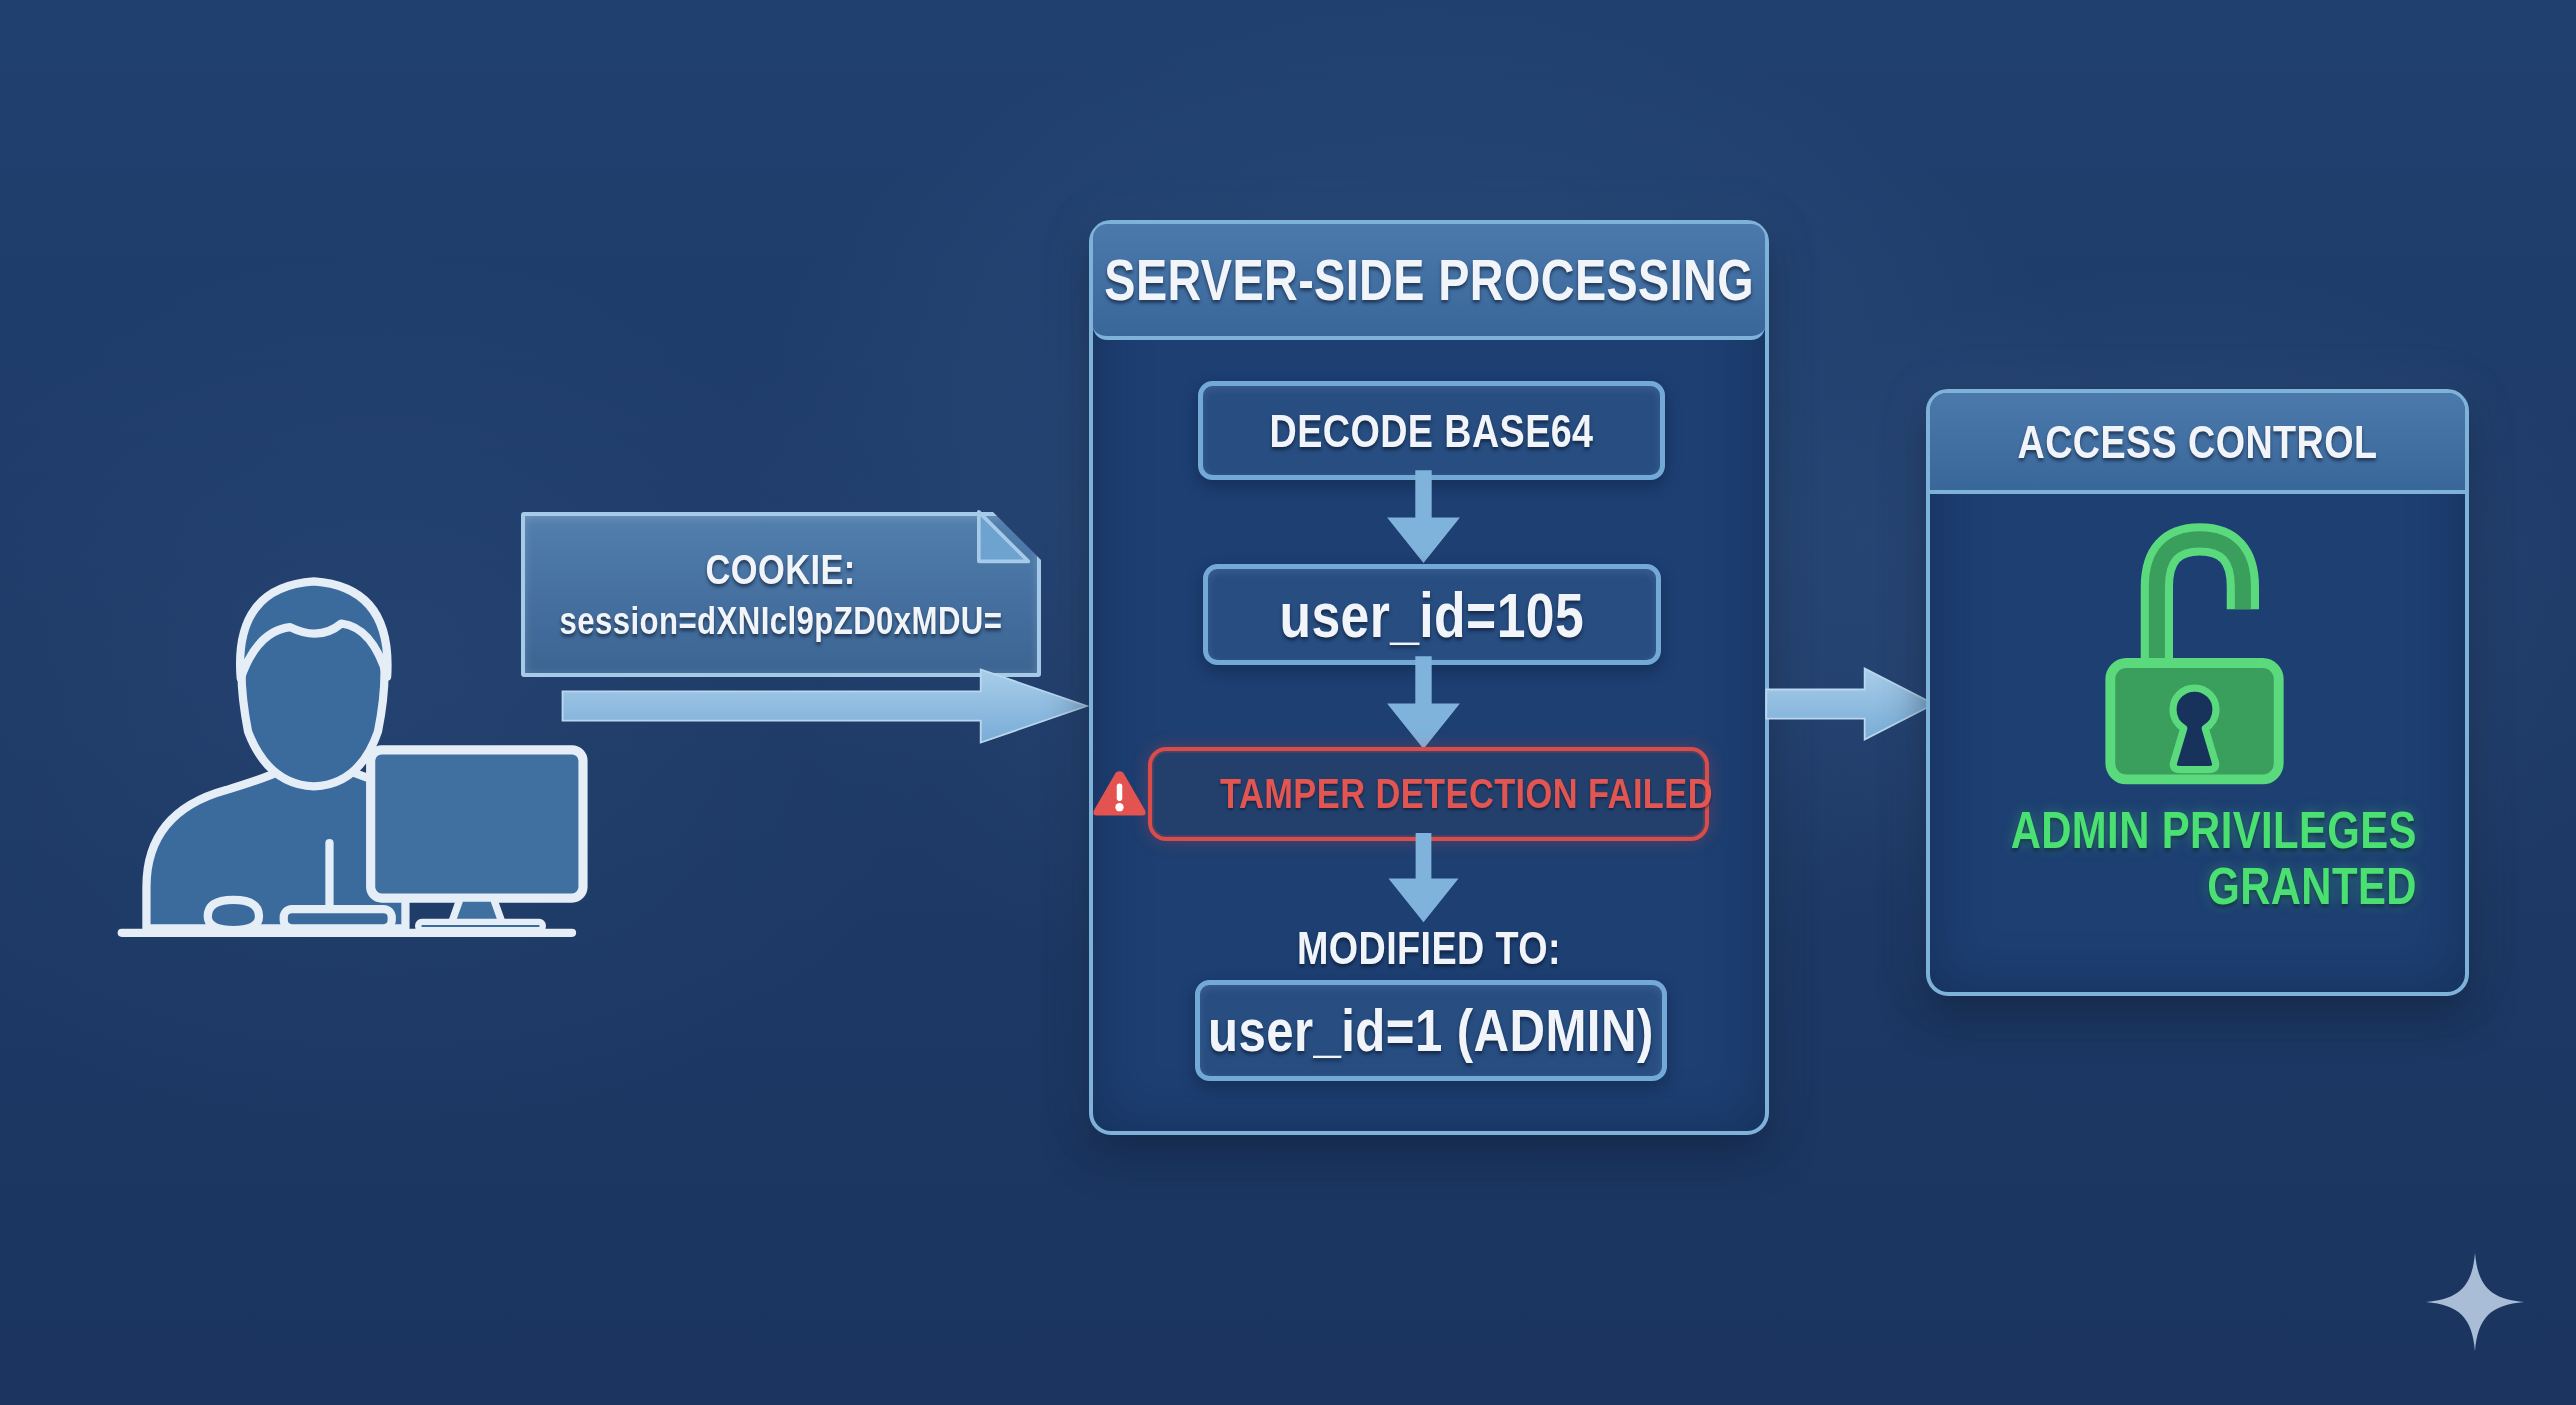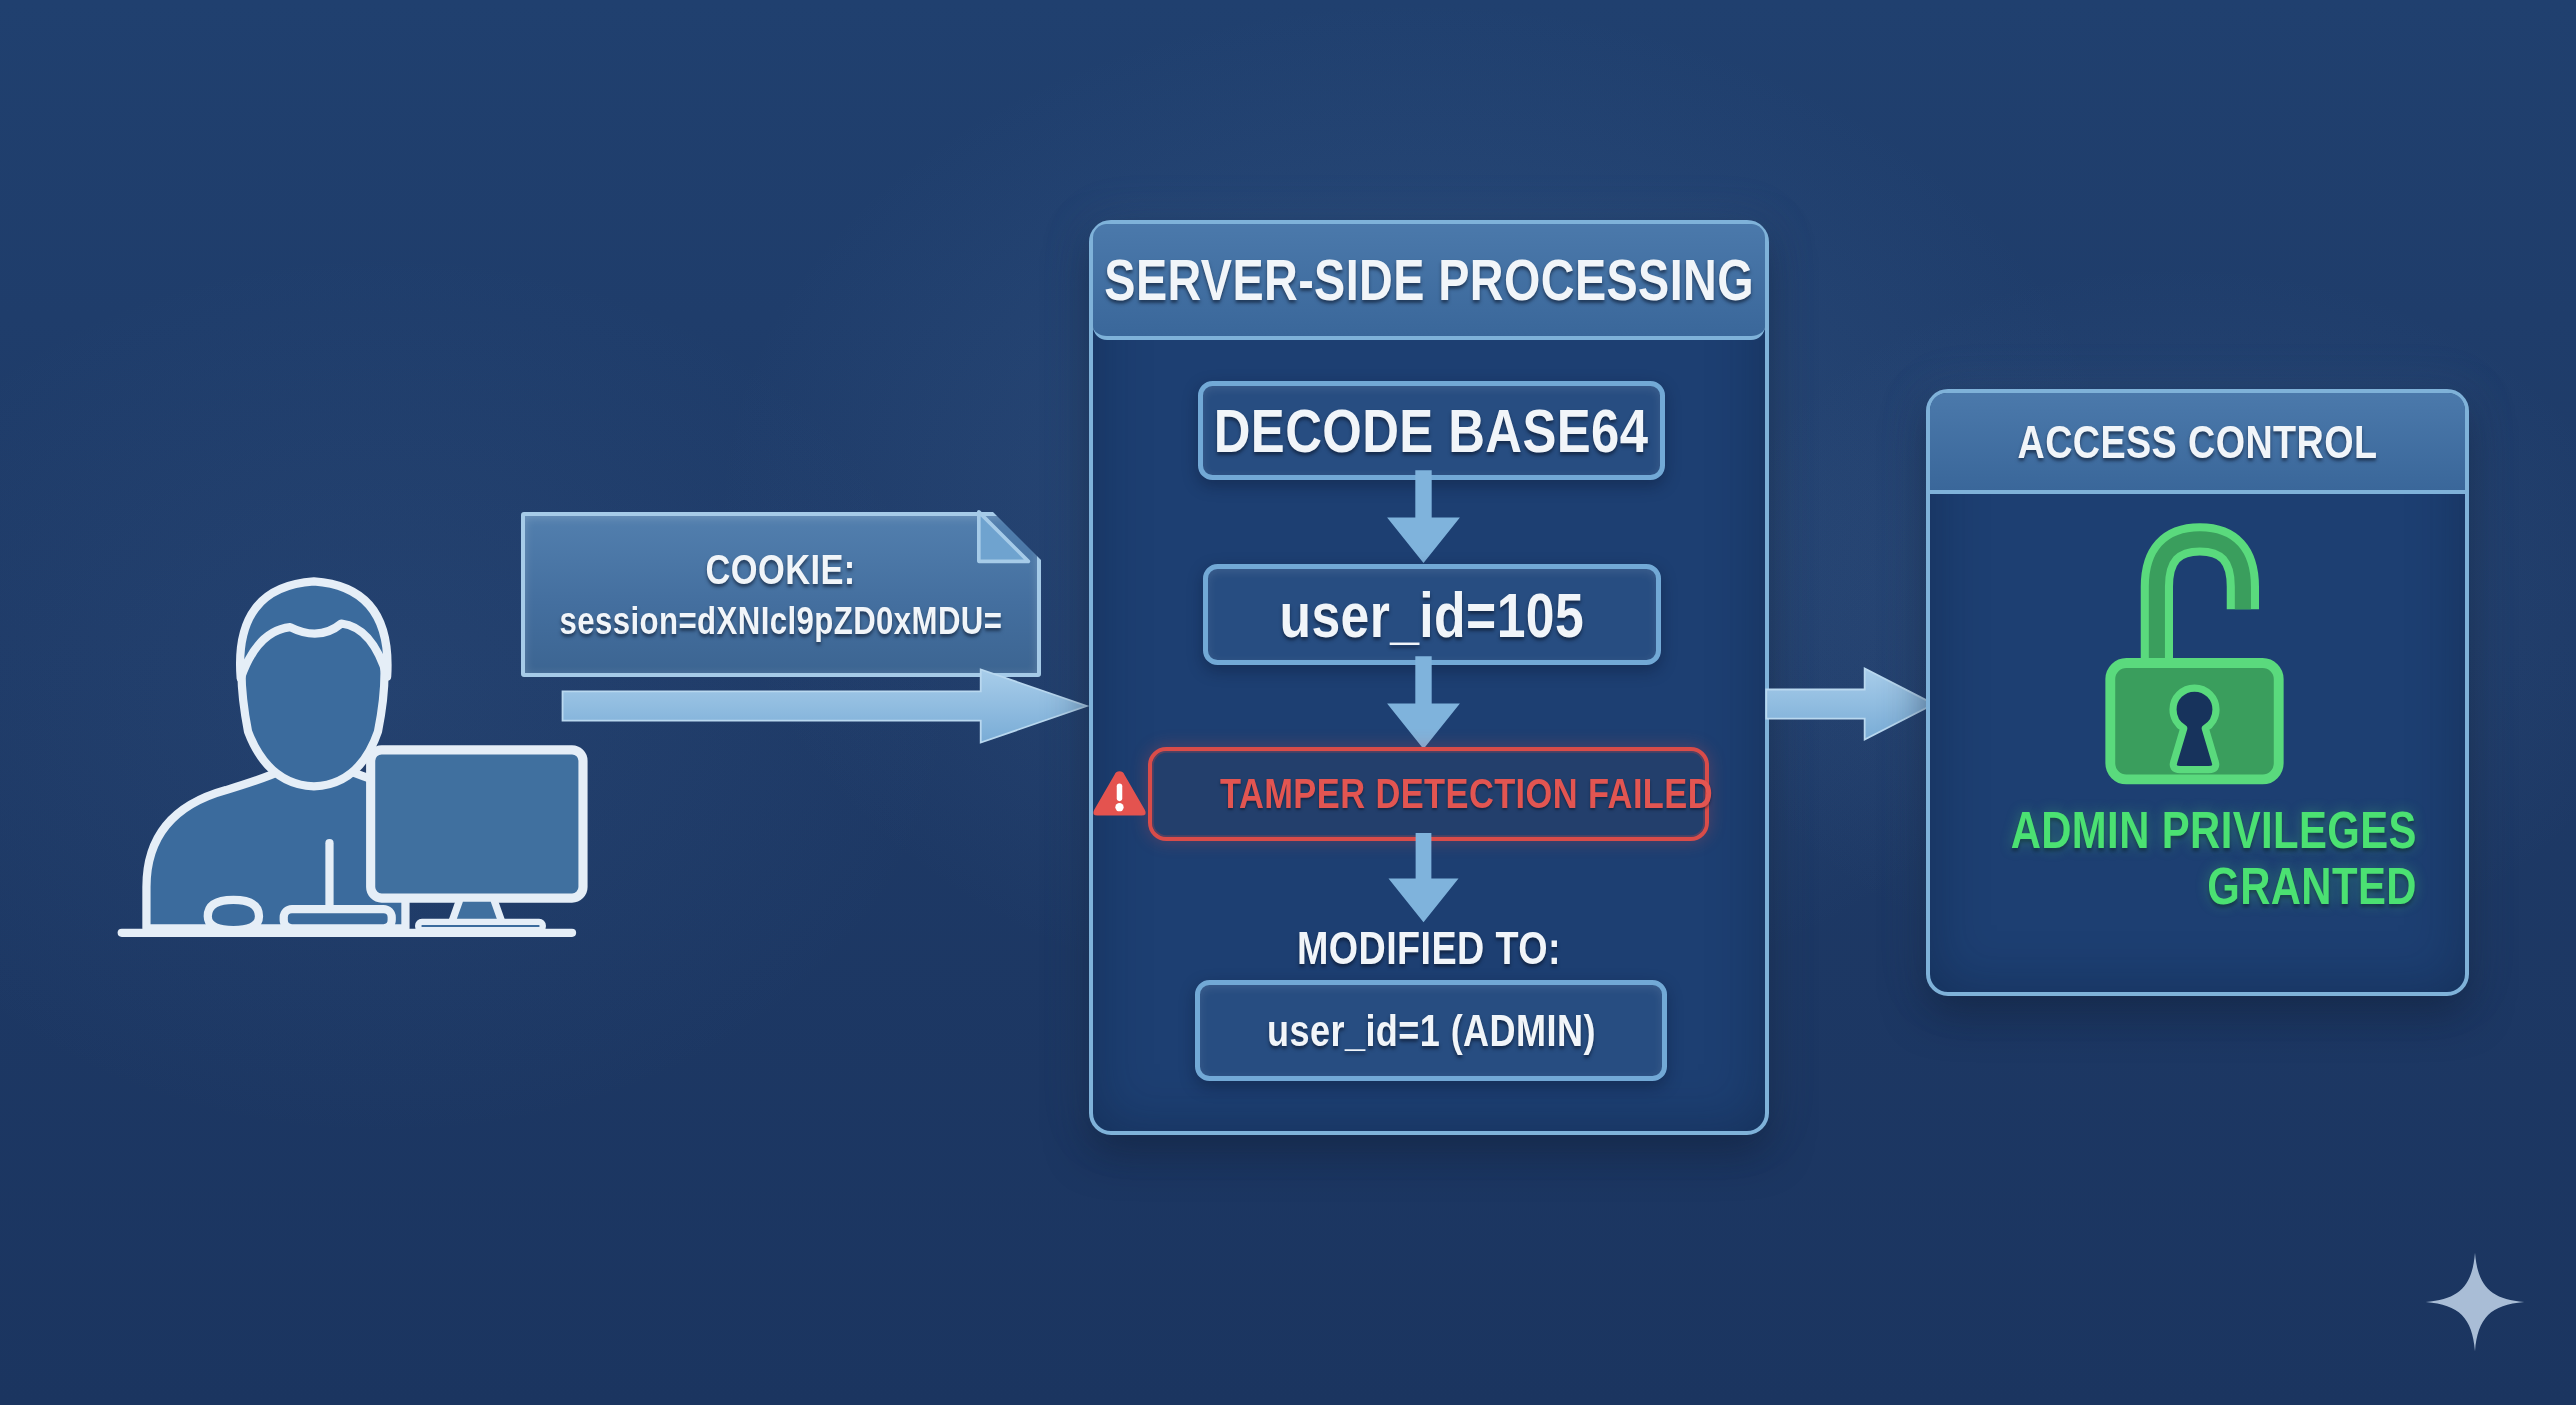--- a/index.html
+++ b/index.html
@@ -47,23 +47,23 @@
   .access{left:1926px;top:389px;width:535px;height:599px;}
   .access .panel-header{height:97px;font-size:46px;}
 
   .step{
     position:absolute;
     border:5.5px solid #72a9d6;border-radius:14.6px;
     background:rgba(56,97,150,.42);
     box-shadow:inset 0 2.7px 9.1px rgba(255,255,255,.10), 0 5.5px 14.6px rgba(8,18,40,.35);
     display:flex;align-items:center;justify-content:center;
   }
-  .step-decode{left:105px;top:157px;width:457px;height:89px;font-size:62px;}
+  .step-decode{left:105px;top:157px;width:457px;height:89px;font-size:46px;}
   .step-userid{left:110px;top:340px;width:448px;height:91px;font-size:63px;}
-  .step-admin{left:102px;top:756px;width:462px;height:91px;font-size:44px;}
+  .step-admin{left:102px;top:756px;width:462px;height:91px;font-size:60px;}
 
   .tamper{
     position:absolute;left:55px;top:523px;width:553px;height:86px;
     border:4.6px solid #d94c49;border-radius:18.3px;
     background:rgba(44,64,100,.38);
     box-shadow:0 0 16.5px rgba(217,76,73,.30), inset 0 0 0 1.8px rgba(217,76,73,.25);
     display:flex;align-items:center;justify-content:center;gap:16.5px;
   }
   .tamper .wt{width:59px;height:53px;flex:0 0 auto;}
   .tamper .msg{font-size:42px;color:#e25551;text-shadow:0 1.8px 2.7px rgba(8,16,34,.5);}

